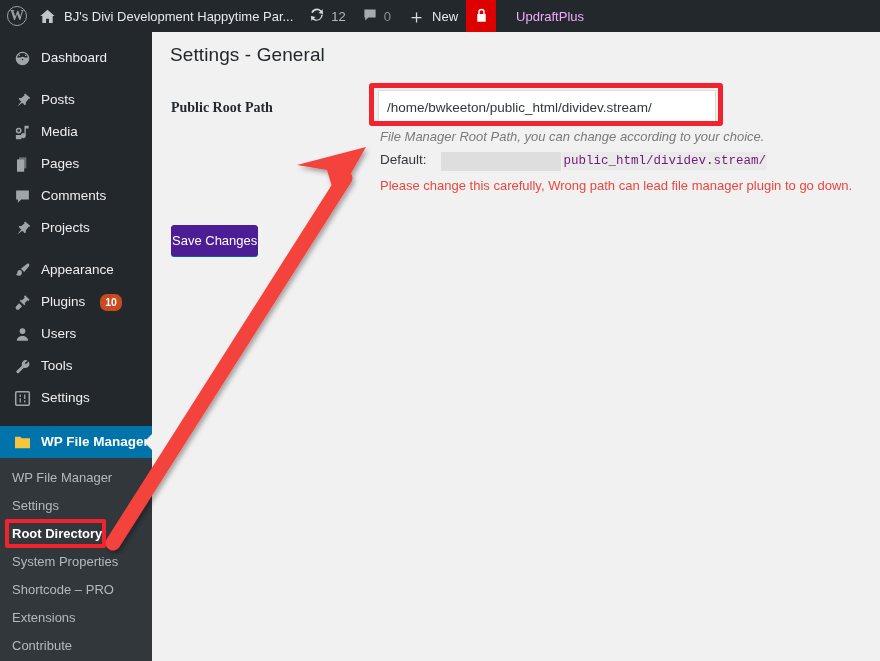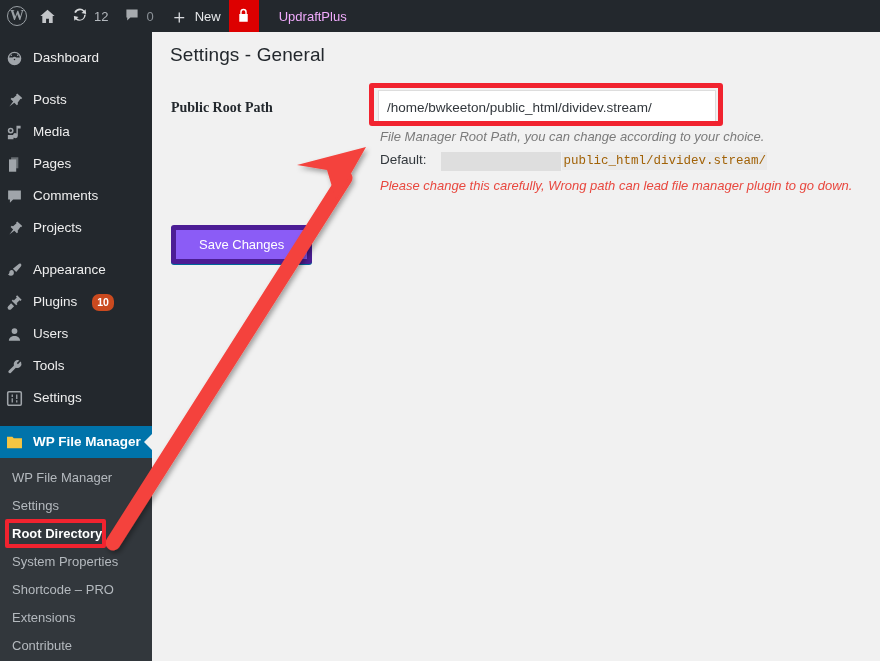--- a/index.html
+++ b/index.html
@@ -41,21 +41,21 @@
   }
   .updraft-label { color: #f0abfc; padding-left: 12px; padding-right: 10px; }
 
   
   #sidebar {
     position: absolute; top: 32px; left: 0; width: 152px; height: 629px;
     background: #23282d; z-index: 30;
   }
   .menu-item {
     display: flex; align-items: center; height: 32px;
-    padding-left: 4px; gap: 9px; color: #eee; font-size: 13.5px;
+    padding-left: 12px; gap: 9px; color: #eee; font-size: 13.5px;
     position: relative;
   }
   .menu-item .m-ico {
     width: 20px; height: 20px; flex: 0 0 20px;
     display: flex; align-items: center; justify-content: center;
     color: #a0a5aa;
   }
   .menu-item .m-label { line-height: 1; }
   .menu-sep { height: 10px; }
   .badge-count {
@@ -127,35 +127,35 @@
     position: absolute; left: 228px; top: 120px;
     display: flex; align-items: flex-start; white-space: nowrap;
   }
   #default-label { font-size: 13.5px; color: #32373c; }
   #default-redacted {
     display: inline-block; width: 120px; height: 19px;
     background: #dedede; margin-left: 14px;
   }
   #default-path {
     font-family: "Liberation Mono", monospace; font-size: 12.5px;
-    color: #a16207; background: #eaeaea; padding: 2px 1px 2px 2px;
+    color: #701a75; background: #eaeaea; padding: 2px 1px 2px 2px;
     margin-left: 1px;
   }
   #warn-line {
     position: absolute; left: 228px; top: 146px;
-    font-style: italic; font-size: 13px; color: #e8483f;
+    font-size: 13px; color: #e8483f;
     white-space: nowrap;
   }
   #save-btn {
     position: absolute; left: 19px; top: 193px;
-    background: #8b5cf6; border: 5px solid #4c1d95;
+    background: #4c1d95; border: 1px solid #4c1d95;
     border-radius: 3px; color: #fff;
     font-family: "Liberation Sans", sans-serif;
     font-size: 13px; font-weight: normal;
-    padding: 7px 23px; cursor: pointer;
+    padding: 7px 0; cursor: pointer;
     box-shadow: 0 1px 0 #006799;
   }
 
   
   #arrow-svg {
     position: absolute; left: 0; top: 0; width: 880px; height: 661px;
     z-index: 55; pointer-events: none;
   }
 </style>
 </head>
@@ -166,20 +166,21 @@
   <div id="adminbar">
     <div class="ab-item first">
       <span class="wp-logo">W</span>
     </div>
     <div class="ab-item">
       <span>
         <svg class="home-ico" viewBox="0 0 20 20" fill="#c3c6c9">
           <path d="M10 2.2 1.6 9.3h2.3v8.4h4.4v-5.1h3.4v5.1h4.4V9.3h2.3z"></path>
         </svg>
       </span>
+      <span class="site-name">BJ's Divi Development Happytime Par...</span>
     </div>
     <div class="ab-item">
       <span>
         <svg width="16" height="16" viewBox="0 0 20 20" fill="#d6d8da">
           <path d="M10 2a8 8 0 0 0-7.2 4.5l2 .9A5.8 5.8 0 0 1 10 4.2c1.6 0 3 .6 4 1.7l-2.3 1.6 6 1.3-.7-6-1.6 1.6A7.9 7.9 0 0 0 10 2zm7.2 7.1-2 .9A5.8 5.8 0 0 1 10 15.8a5.8 5.8 0 0 1-4-1.7l2.3-1.6-6-1.3.7 6 1.6-1.6A8 8 0 0 0 17.2 9.1z"></path>
         </svg>
       </span>
       <span class="ab-count">12</span>
     </div>
     <div class="ab-item">

